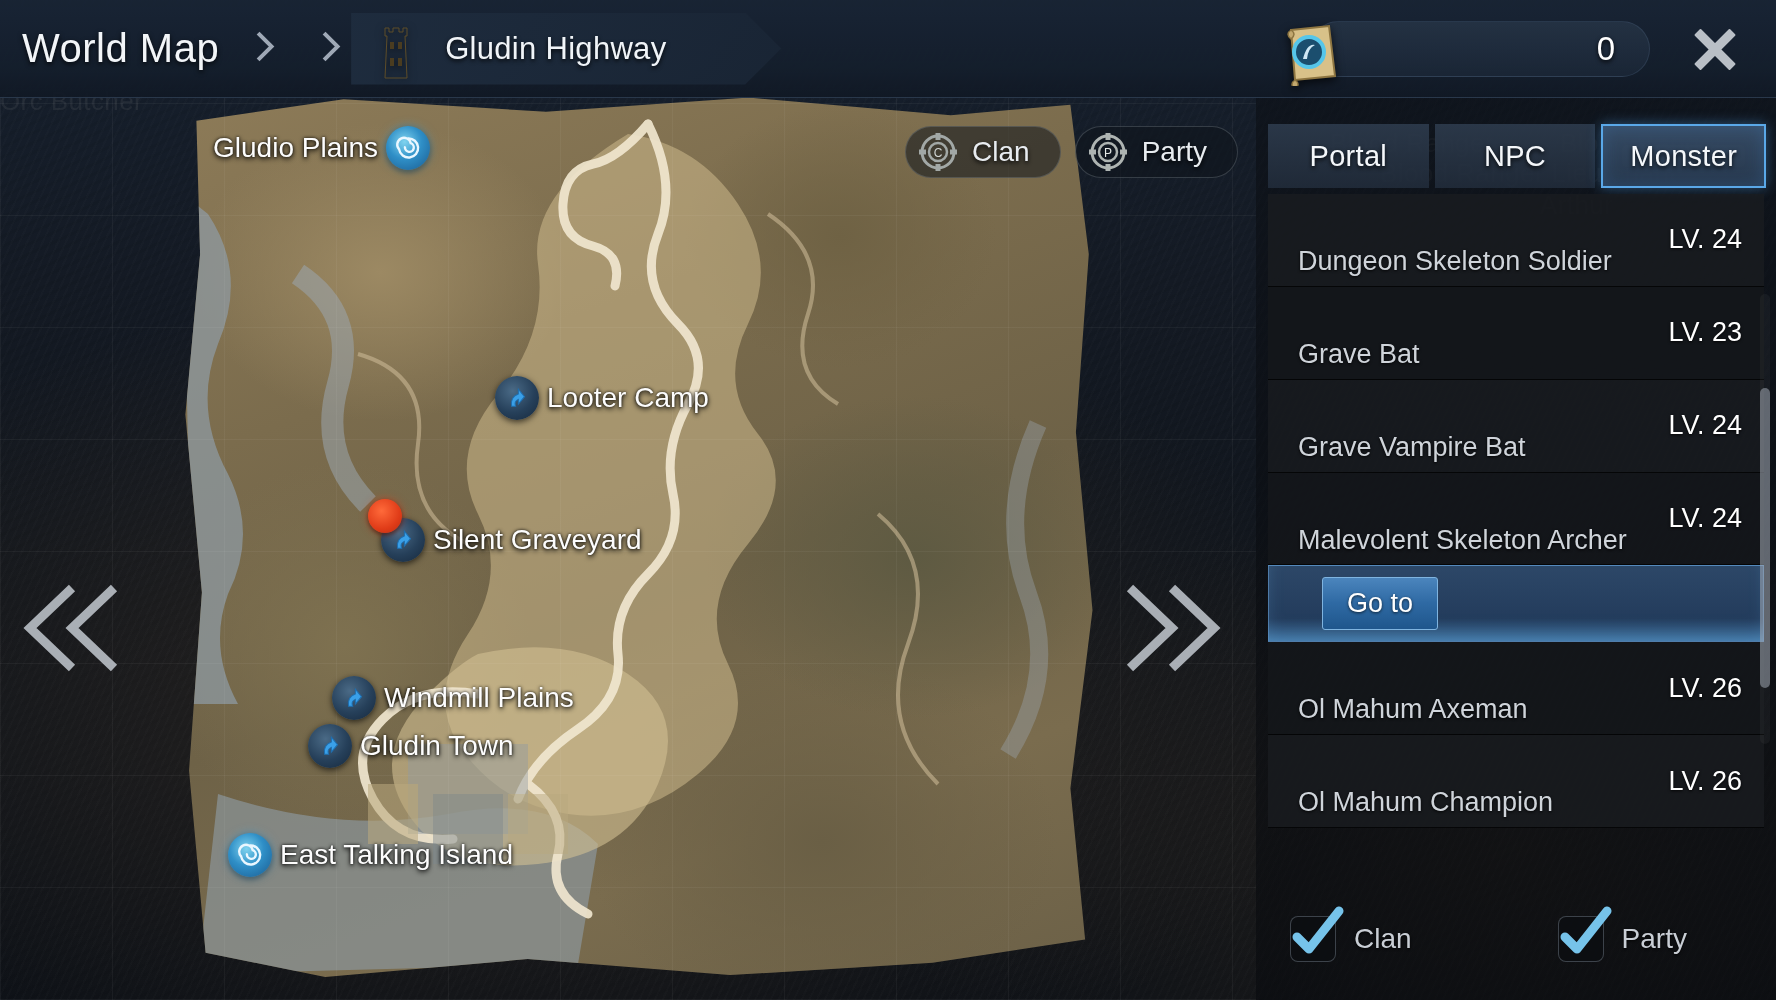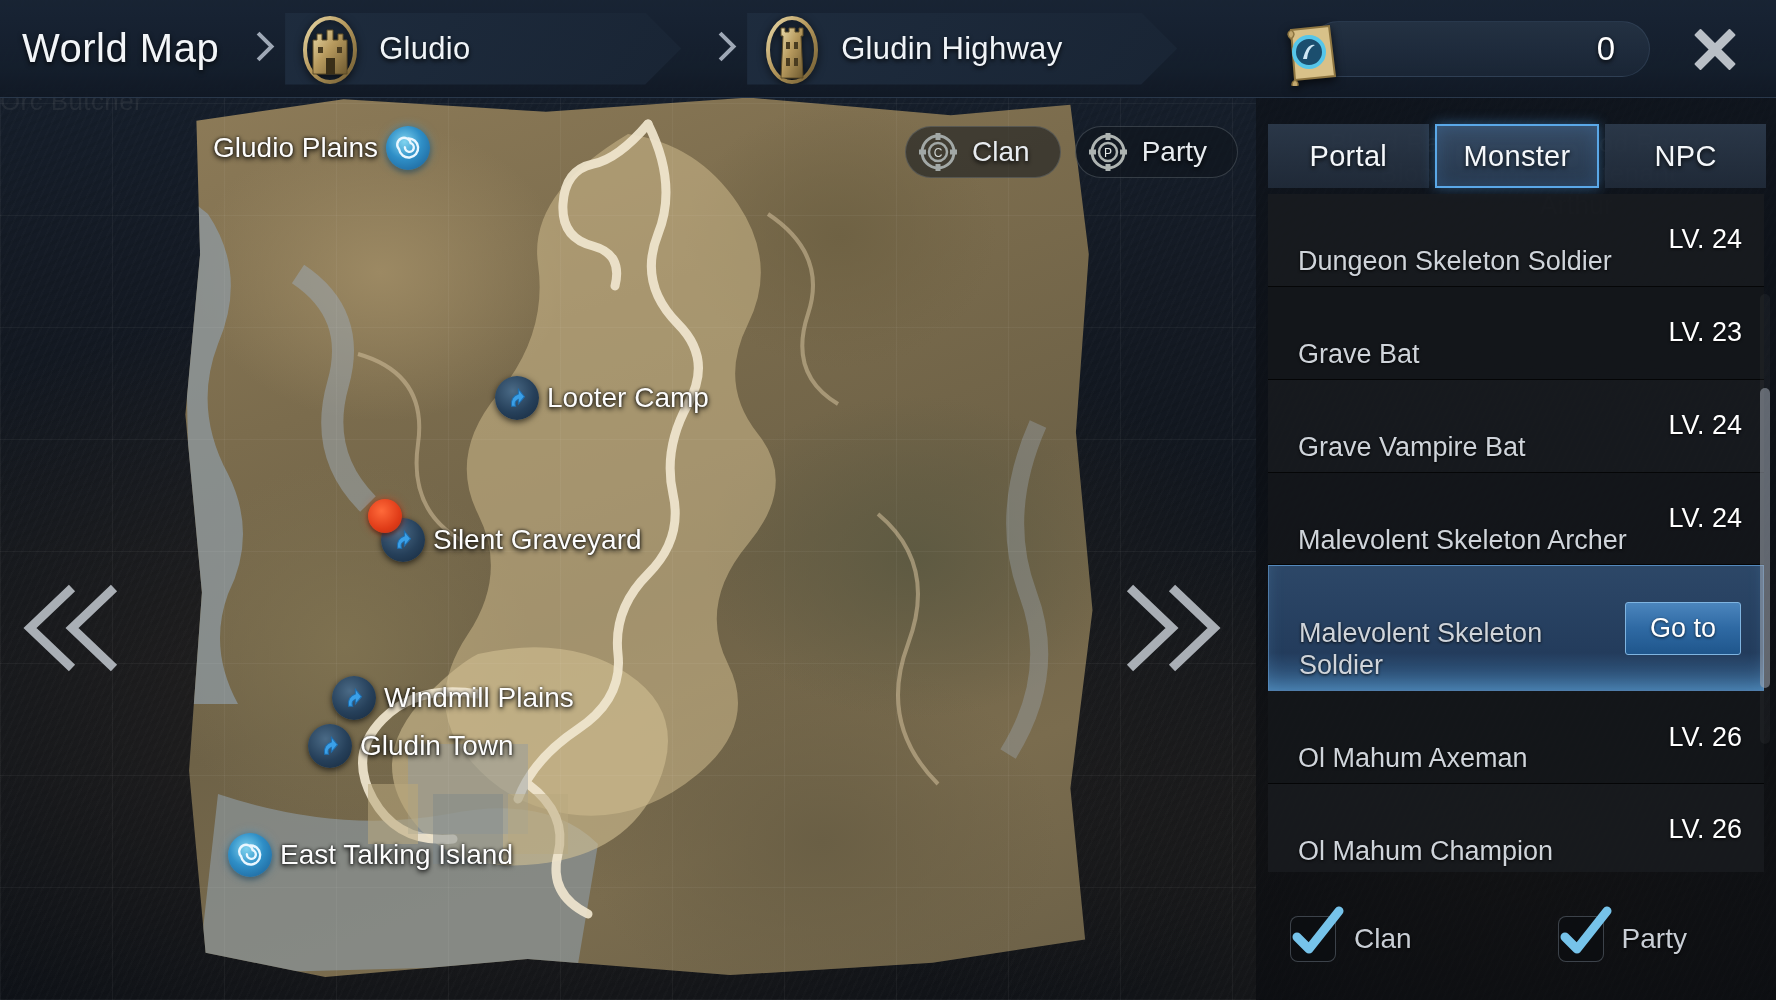--- a/index.html
+++ b/index.html
@@ -388,39 +388,20 @@
       <div class="bg-ghost-text" style="left: 1560px; top: 128px;">Blood Ranger</div>
       <div class="bg-ghost-text" style="left: 1380px; top: 158px;">Blood Ranger Lieutenant</div>
       <div class="bg-ghost-text" style="left: 1540px; top: 190px;">Arthur</div>
     </div>
 
   <div class="header">
     <div class="hdr-title">World Map</div>
 
     <div class="chev-sep"></div>
 
-    <div class="crumb c1">
-      <div class="emblem">
-        <svg viewBox="0 0 62 70" width="62" height="70">
-          <defs>
-            <linearGradient id="gold1" x1="0" y1="0" x2="1" y2="1">
-              <stop offset="0%" stop-color="#e8d9a8"></stop>
-                <stop offset="45%" stop-color="#b79a5e"></stop>
-              <stop offset="100%" stop-color="#6e5a30"></stop>
-            </linearGradient>
-          </defs>
-          <ellipse cx="31" cy="36" rx="25" ry="32" fill="none" stroke="url(#gold1)" stroke-width="4"></ellipse>
-          <path d="M14 60 L14 26 L18 26 L18 20 L23 20 L23 26 L28 26 L28 16 L34 16 L34 26 L39 26 L39 20 L44 20 L44 26 L48 26 L48 60 Z" fill="url(#gold1)" stroke="#5d4c28" stroke-width="1"></path>
-          <rect x="27" y="44" width="9" height="16" fill="#3a2f18"></rect>
-          <rect x="19" y="33" width="5" height="6" fill="#4a3c20"></rect>
-          <rect x="38" y="33" width="5" height="6" fill="#4a3c20"></rect>
-        </svg>
-      </div>
-      <div class="crumb-label">Gludio</div>
-    </div>
 
     <div class="chev-sep"></div>
 
     <div class="crumb c2">
       <div class="emblem">
         <svg viewBox="0 0 62 70" width="62" height="70">
           <ellipse cx="31" cy="36" rx="24" ry="32" fill="none" stroke="url(#gold1)" stroke-width="4"></ellipse>
           <path d="M20 64 L22 22 L20 22 L20 14 L24 14 L24 18 L28 18 L28 14 L34 14 L34 18 L38 18 L38 14 L42 14 L42 22 L40 22 L42 64 Z" fill="url(#gold1)" stroke="#5d4c28" stroke-width="1"></path>
           <rect x="25" y="28" width="4" height="7" fill="#4a3c20"></rect>
           <rect x="33" y="28" width="4" height="7" fill="#4a3c20"></rect>
@@ -591,42 +572,41 @@
           <polyline points="20,20 62,60 20,100"></polyline>
           <polyline points="62,20 104,60 62,100"></polyline>
         </g>
       </svg>
     </div>
   </div>
 
   <div class="panel">
     <div class="tabs" id="tab-bar">
         <div class="tab">Portal</div>
+        <div class="tab">NPC</div>
         <div class="tab active">Monster</div>
-        <div class="tab">NPC</div>
       </div>
     <div class="list" id="monster-list">
         <div class="row">
           <div class="row-name">Dungeon Skeleton Soldier</div>
           <div class="row-level">LV. 24</div>
         </div>
         <div class="row">
           <div class="row-name">Grave Bat</div>
           <div class="row-level">LV. 23</div>
         </div>
         <div class="row">
           <div class="row-name">Grave Vampire Bat</div>
           <div class="row-level">LV. 24</div>
         </div>
         <div class="row">
           <div class="row-name">Malevolent Skeleton Archer</div>
           <div class="row-level">LV. 24</div>
         </div>
         <div class="row selected">
-          <div class="row-name">Malevolent Skeleton Soldier</div>
           <div class="goto-btn">Go to</div>
         </div>
         <div class="row">
           <div class="row-name">Ol Mahum Axeman</div>
           <div class="row-level">LV. 26</div>
         </div>
         <div class="row">
           <div class="row-name">Ol Mahum Champion</div>
           <div class="row-level">LV. 26</div>
         </div>

